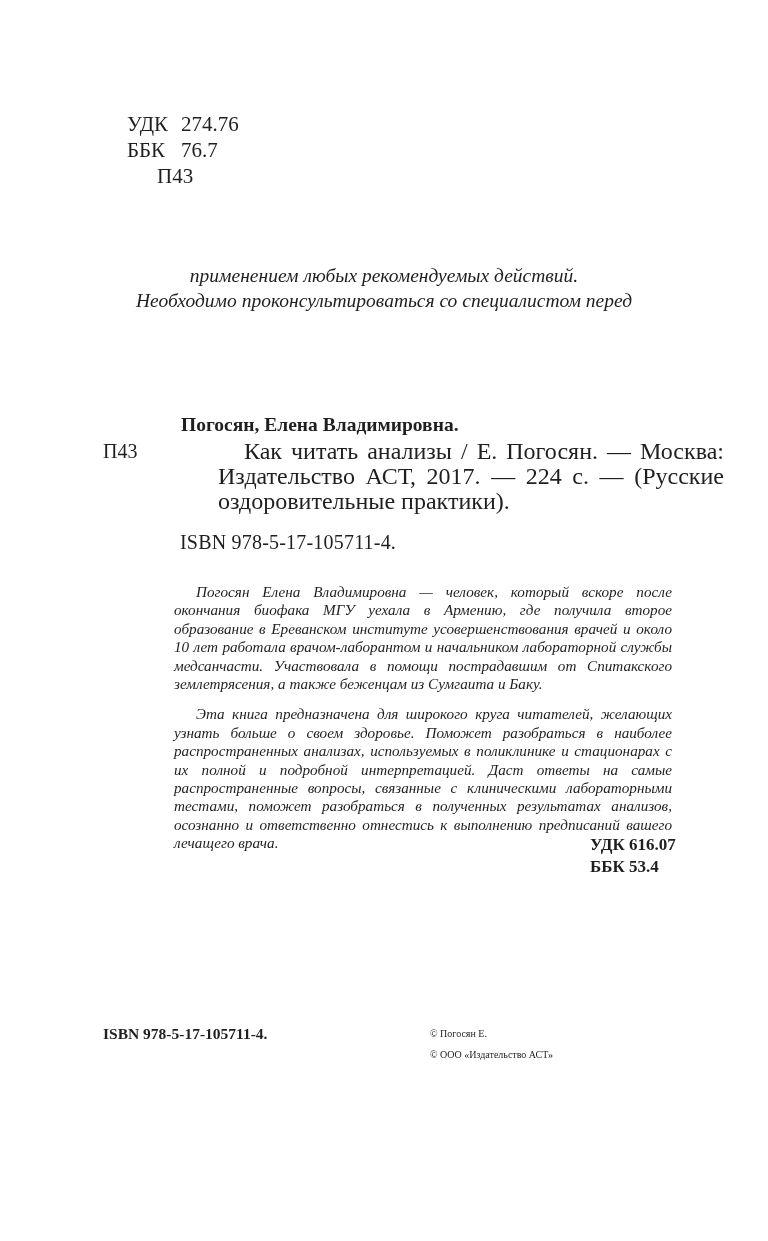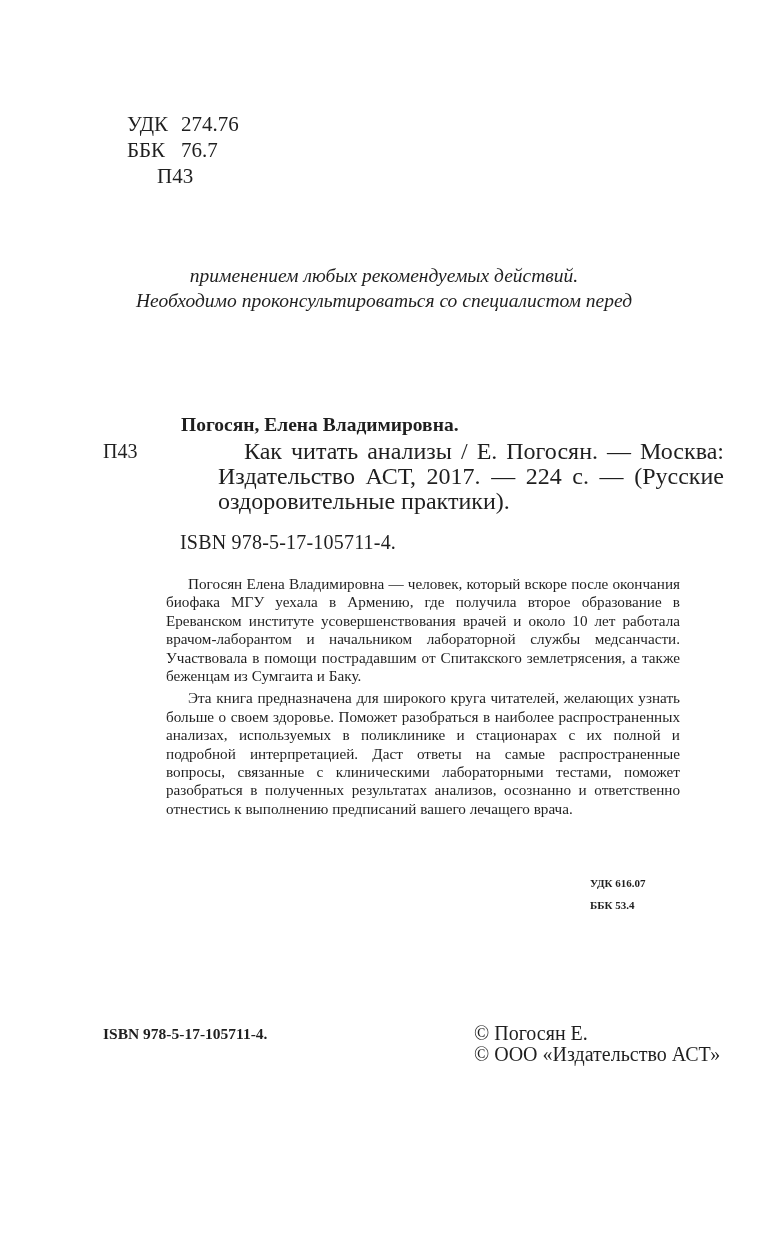--- a/index.html
+++ b/index.html
@@ -17,27 +17,27 @@
              font-style: italic; font-size: 19.5px; line-height: 24.5px; }
 
   .author { left: 181px; top: 413px; font-weight: bold; font-size: 19.5px; line-height: 24px; white-space: nowrap; }
   .biblio-code { left: 103px; top: 439px; font-size: 20px; line-height: 24px; }
   .biblio { left: 180px; top: 439px; width: 506px; font-size: 24px; line-height: 25px; text-align: justify; margin-left: 38px; }
   .biblio p { margin: 0; text-indent: 26px; }
 
   .isbn-line { left: 180px; top: 530px; font-size: 20px; line-height: 24px; letter-spacing: 0.2px; }
 
   .annotation { left: 162px; top: 571px; width: 522px; font-size: 15.2px; line-height: 18.4px; text-align: justify; }
-  .annotation p { margin: 4px; text-indent: 22px; }
+  .annotation p { margin: 12px; text-indent: 22px; font-style: italic; }
   .annotation p.last { text-align-last: left; }
 
-  .udk-bottom { left: 590px; top: 834px; font-weight: bold; font-size: 11px; line-height: 22px; margin-top: 38px; }
+  .udk-bottom { left: 590px; top: 834px; font-weight: bold; font-size: 17px; line-height: 22px; }
 
   .isbn-bottom { left: 103px; top: 1024px; font-weight: bold; font-size: 15.5px; line-height: 20px; }
-  .copyright { left: 430px; top: 1023px; font-size: 20px; line-height: 21px; white-space: nowrap; margin-left: 44px; }
+  .copyright { left: 430px; top: 1023px; font-size: 10px; line-height: 21px; white-space: nowrap; }
 </style>
 </head>
 <body>
 
 <div class="abs class-block">
   <div class="row">
     <span class="key">УДК</span>
     <span>274.76</span>
   </div>
   <div class="row">

